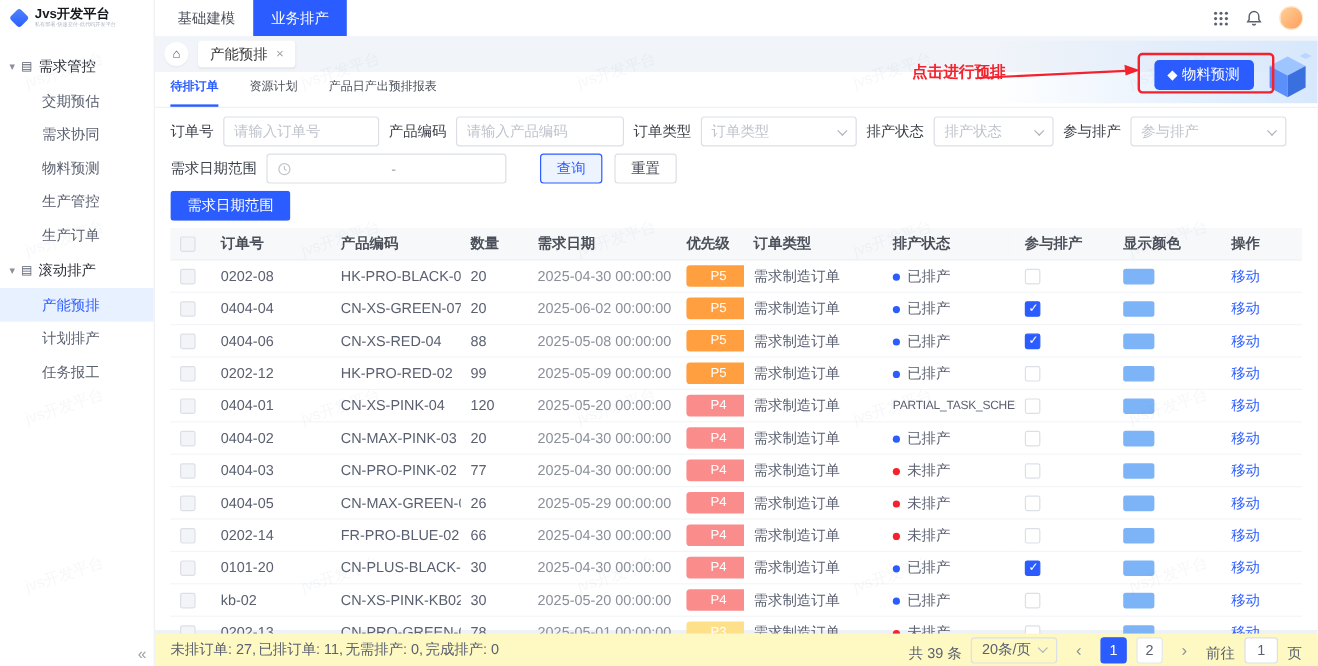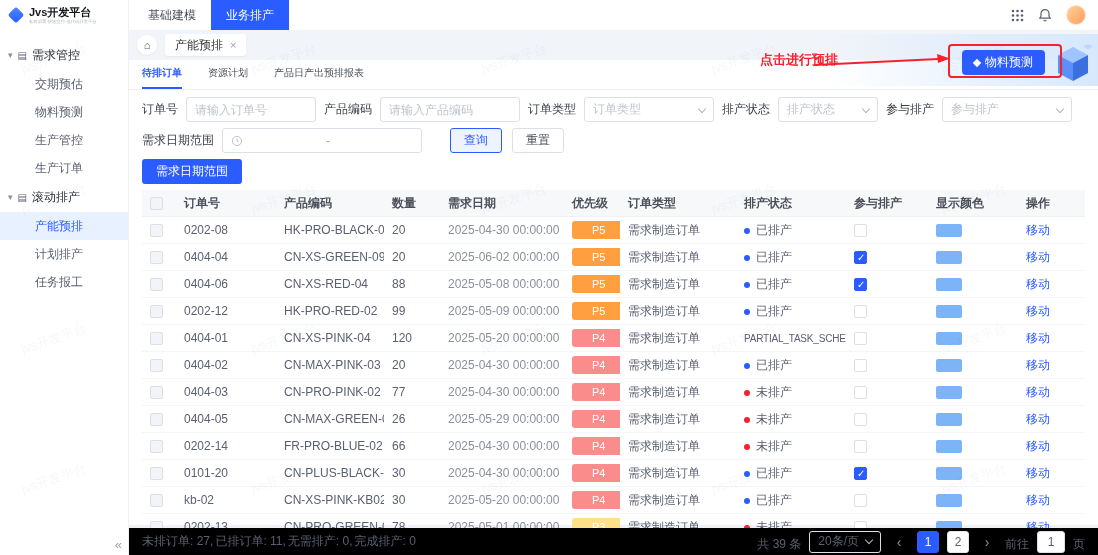--- a/index.html
+++ b/index.html
@@ -38,21 +38,21 @@
 
 .card{position:absolute;left:129px;top:60px;width:969px;height:465px;background:#fff;z-index:1}
 .page-tabs{display:flex;align-items:flex-end;gap:26px;height:30px;padding:0 13px;border-bottom:1px solid #f0f1f4}
 .ptab{height:30px;line-height:28px;font-size:10px;color:#4a4f59;cursor:pointer;border-bottom:2px solid transparent;white-space:nowrap}
 .ptab.active{color:var(--primary,#2b5cff);border-bottom-color:var(--primary,#2b5cff);font-weight:bold}
 
 .filters{padding:7px 13px 0}
 .frow{display:flex;align-items:center;margin-bottom:6px}
 .fgroup{display:flex;align-items:center;gap:8px;margin-right:8px}
 .flabel{color:#3c4049;white-space:nowrap}
-.inp{height:25px;border:1px solid #dcdfe6;border-radius:3px;padding:0 8px;font-size:12px;color:#333;outline:none;font-family:Liberation Sans, sans-serif;background:#fff}
+.inp{height:25px;border:1px solid #dcdfe6;border-radius:3px;padding:0 8px;font-size:12px;color:#333;outline:none;font-family:Liberation Serif, serif;background:#fff}
 .inp::placeholder{color:#bfc4cc}
 .sel{height:25px;border:1px solid #dcdfe6;border-radius:3px;padding:0 22px 0 8px;display:flex;align-items:center;color:#bfc4cc;position:relative;cursor:pointer;background:#fff;white-space:nowrap;overflow:hidden}
 .chev{display:inline-block;width:6px;height:6px;border-right:1px solid #aeb4bd;border-bottom:1px solid #aeb4bd;transform:rotate(45deg)}
 .sel .chev{position:absolute;right:8px;top:8px}
 .w130{width:130px}.w140{width:140px}.w100{width:100px}
 .daterange{width:200px;height:25px;border:1px solid #dcdfe6;border-radius:3px;display:flex;align-items:center;padding:0 8px;color:#bfc4cc;background:#fff}
 .daterange .sep{margin:0 auto;color:#9aa0aa}
 .btn{height:25px;padding:0 13px;border-radius:3px;font-size:12px;display:inline-flex;align-items:center;cursor:pointer;border:1px solid transparent;font-family:inherit;gap:5px}
 .btn.query{background:#eef4ff;border-color:var(--primary,#2b5cff);color:var(--primary,#2b5cff);margin-left:20px}
 .btn.reset{background:#fff;border-color:#dcdfe6;color:#4a4f59;margin-left:10px}
@@ -74,21 +74,21 @@
 .badge.p4{background:var(--p4,#fa8c8c)}
 .badge.p3{background:var(--p3,#ffe08a)}
 .dot{display:inline-block;width:6px;height:6px;border-radius:50%;margin-right:6px;vertical-align:middle}
 .dot.scheduled{background:var(--scheduled,#2b5cff)}
 .dot.unscheduled{background:var(--unscheduled,#f5222d)}
 .small{font-size:10px;letter-spacing:-.2px}
 .swatch{display:inline-block;width:26px;height:13px;border-radius:2px;background:var(--swatch,#7db4f7);vertical-align:middle}
 .link{color:var(--primary,#2b5cff);cursor:pointer;text-decoration:none}
 
 
-.footer{position:absolute;left:129px;bottom:0;width:969px;height:27px;background:#000000;display:flex;align-items:center;padding:0 13px;color:#5a6070;z-index:2}
+.footer{position:absolute;left:129px;bottom:0;width:969px;height:27px;background:#fef9c3;display:flex;align-items:center;padding:0 13px;color:#5a6070;z-index:2}
 .stats{display:flex}
 .stat .lab::after{content:": "}
 .stat:not(:last-child)::after{content:", ";margin-right:2px}
 .pager{margin-left:auto;display:flex;align-items:flex-end;gap:8px}
 .psize{height:22px;border:1px solid #dcdfe6;border-radius:3px;padding:0 8px;display:flex;align-items:center;gap:7px;cursor:pointer;color:#5a6070}
 .psize .chev{margin-top:-3px}
 .pbtn{width:20px;height:22px;display:flex;align-items:center;justify-content:center;color:#8a8f99;cursor:pointer;font-size:14px}
 .pnum{width:22px;height:22px;display:flex;align-items:center;justify-content:center;border-radius:3px;background:#fff;border:1px solid #e4e7ec;color:#5a6070;cursor:pointer}
 .pnum.active{background:var(--primary,#2b5cff);border-color:var(--primary,#2b5cff);color:#fff}
 .goto-input{width:28px;height:22px;border:1px solid #dcdfe6;border-radius:3px;text-align:center;font-size:12px;color:#5a6070;outline:none;font-family:inherit}
@@ -122,20 +122,21 @@
       <span class="s">私有部署·快速交付·低代码开发平台</span>
     </span>
   </div>
   <nav class="menu">
     <div class="group-header">
       <span class="caret">▾</span>
       <span class="gicon">▤</span>
       <span>需求管控</span>
     </div>
     <div class="item">交期预估</div>
+    <div class="item">需求协同</div>
     <div class="item">物料预测</div>
     <div class="item">生产管控</div>
     <div class="item">生产订单</div>
     <div class="group-header">
       <span class="caret">▾</span>
       <span class="gicon">▤</span>
       <span>滚动排产</span>
     </div>
     <div class="item active">产能预排</div>
     <div class="item">计划排产</div>
@@ -265,21 +266,21 @@
     <td>需求制造订单</td>
     <td><span class="dot scheduled"></span><span>已排产</span></td>
     <td><span class="cb participate"></span></td>
     <td><span class="swatch"></span></td>
     <td><a class="link">移动</a></td>
   </tr>
 
   <tr>
     <td><span class="cb"></span></td>
     <td>0404-04</td>
-    <td>CN-XS-GREEN-09</td>
+    <td>CN-XS-GREEN-07</td>
     <td>20</td>
     <td class="date-cell">2025-06-02 00:00:00</td>
     <td><span class="badge p5">P5</span></td>
     <td>需求制造订单</td>
     <td><span class="dot scheduled"></span><span>已排产</span></td>
     <td><span class="cb participate checked"></span></td>
     <td><span class="swatch"></span></td>
     <td><a class="link">移动</a></td>
   </tr>
 

